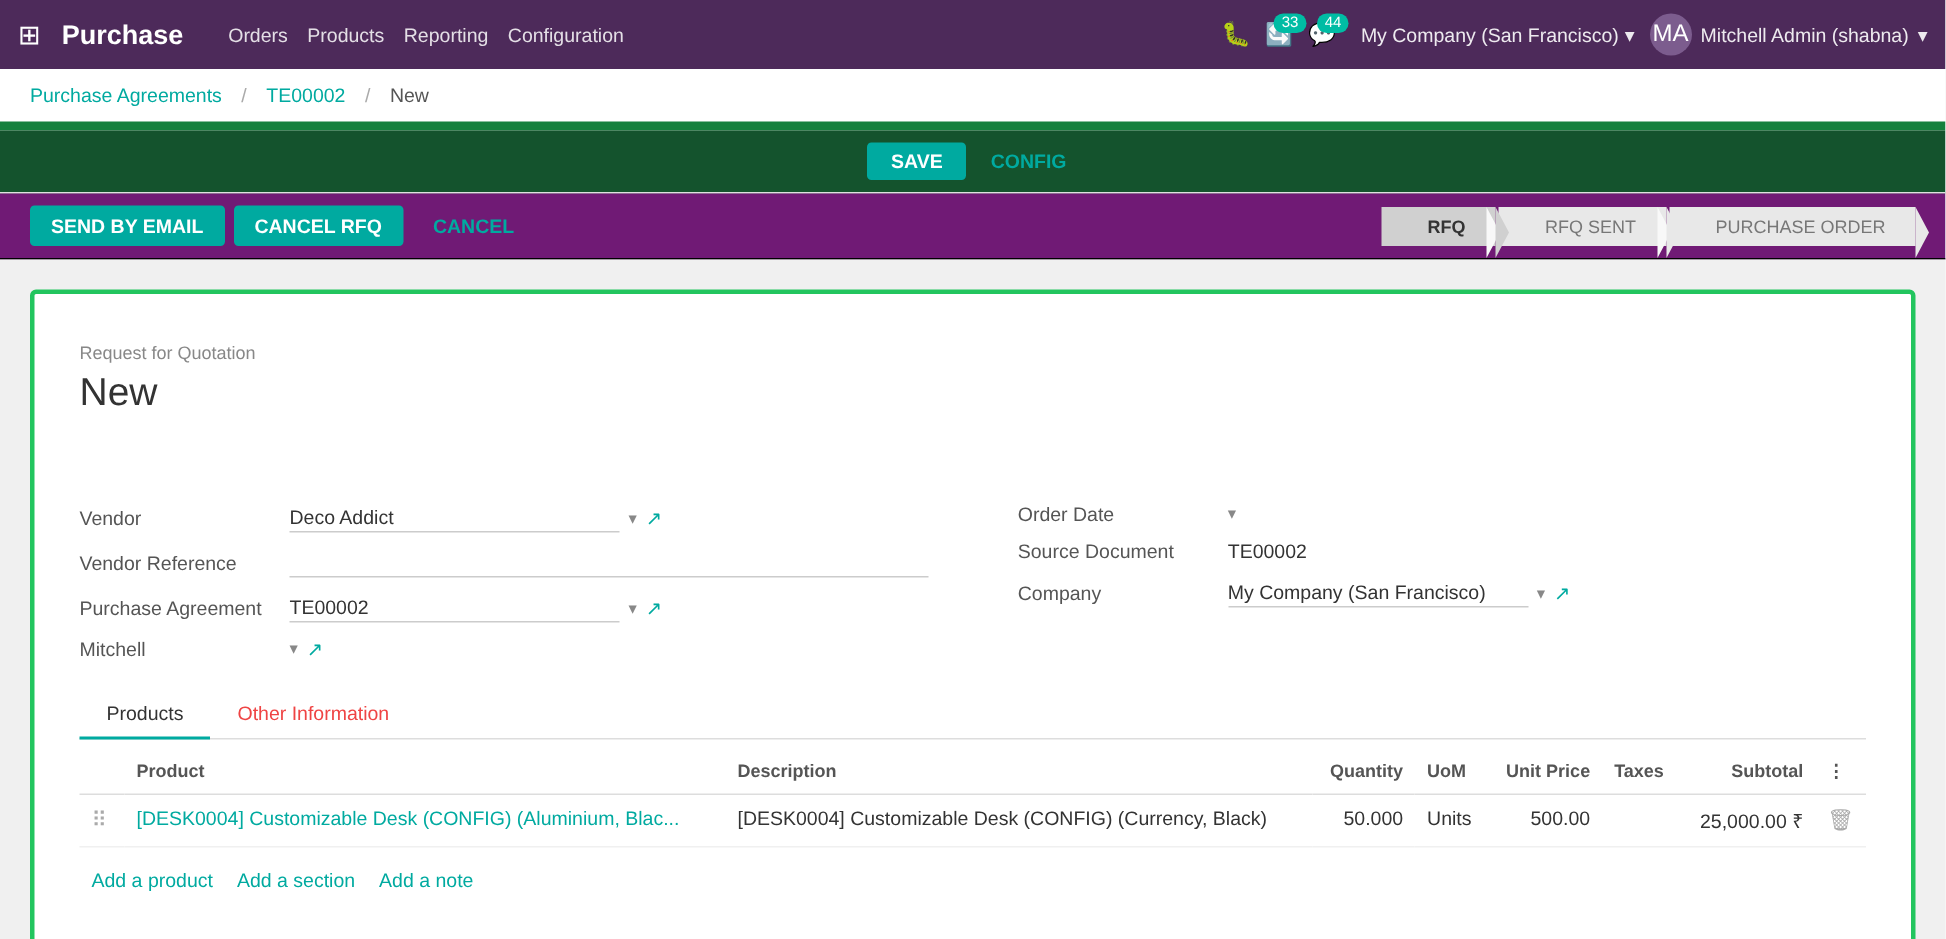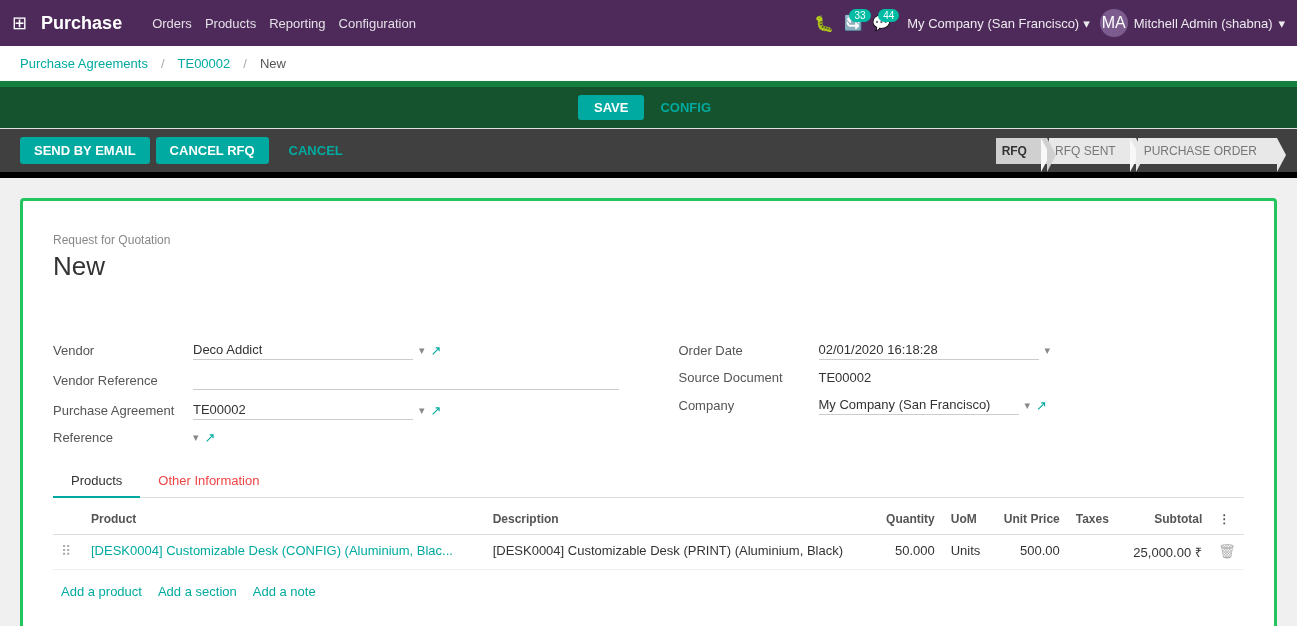--- a/index.html
+++ b/index.html
@@ -74,26 +74,26 @@
       background: #00aaa0; color: #fff; border: none; padding: 5px 16px;
       border-radius: 3px; cursor: pointer; font-size: 13px; font-weight: 600;
     }
     .btn-discard {
       background: none; border: none; color: #00aaa0; cursor: pointer;
       font-size: 13px; font-weight: 600; padding: 5px 8px;
     }
 
     
     .workflow-bar {
-      background: #404040;
+      background: #701a75;
       padding: 8px 20px;
       display: flex;
       align-items: center;
       gap: 0;
-      border-bottom: 6px solid #000000;
+      border-bottom: 1px solid #000000;
     }
     .btn-send-email {
       background: #00aaa0; color: #fff; border: none; padding: 6px 14px;
       border-radius: 3px; cursor: pointer; font-size: 13px; font-weight: 600; margin-right: 6px;
     }
     .btn-print-rfq {
       background: #00aaa0; color: #fff; border: none; padding: 6px 14px;
       border-radius: 3px; cursor: pointer; font-size: 13px; font-weight: 600; margin-right: 10px;
     }
     .btn-confirm-order {
@@ -101,21 +101,21 @@
       font-size: 13px; font-weight: 600; padding: 6px 10px;
     }
     .btn-cancel {
       background: none; border: none; color: #00aaa0; cursor: pointer;
       font-size: 13px; font-weight: 600; padding: 6px 10px;
     }
     .workflow-spacer { flex: 1; }
     .workflow-steps { display: flex; align-items: center; }
     .workflow-step {
       display: flex; align-items: flex-end;
-      padding: 6px 20px 6px 6px;
+      padding: 6px 20px 6px 31px;
       font-size: 12px;
       background: #e8e8e8;
       color: #777;
       position: relative;
       cursor: pointer;
     }
     .workflow-step.active {
       background: #d0d0d0;
       color: #333;
       font-weight: 600;
@@ -301,33 +301,32 @@
         </div>
         <div class="form-row">
           <span class="form-field-label">Purchase Agreement</span>
           <div class="form-field-value">
             <input class="form-input-line" value="TE00002" style="max-width: 220px;">
             <span class="dropdown-arrow">▾</span>
             <span class="external-link-icon">↗</span>
           </div>
         </div>
         <div class="form-row">
-          <span class="form-field-label">Reference</span>
+          <span class="form-field-label">Mitchell</span>
           <div class="form-field-value">
             <span class="dropdown-arrow">▾</span>
             <span class="external-link-icon">↗</span>
           </div>
         </div>
       </div>
 
       <div class="form-col">
         <div class="form-row">
           <span class="form-field-label">Order Date</span>
           <div class="form-field-value">
-            <input class="form-input-line" value="02/01/2020 16:18:28" style="max-width: 220px;">
             <span class="dropdown-arrow">▾</span>
           </div>
         </div>
         <div class="form-row">
           <span class="form-field-label">Source Document</span>
           <div class="form-field-value">
             <span class="static-field">TE00002</span>
           </div>
         </div>
         <div class="form-row">
@@ -364,21 +363,21 @@
       </thead>
       <tbody>
         <tr>
           <td>
             <span class="drag-handle">⠿</span>
           </td>
           <td style="color:#00aaa0; cursor:pointer;">
             <span>[DESK0004] Customizable Desk (CONFIG) (Aluminium, Blac...</span>
           </td>
           <td>
-            <span>[DESK0004] Customizable Desk (PRINT) (Aluminium, Black)</span>
+            <span>[DESK0004] Customizable Desk (CONFIG) (Currency, Black)</span>
           </td>
           <td class="right">
             <span>50.000</span>
           </td>
           <td>
             <span>Units</span>
           </td>
           <td class="right">
             <span>500.00</span>
           </td>

